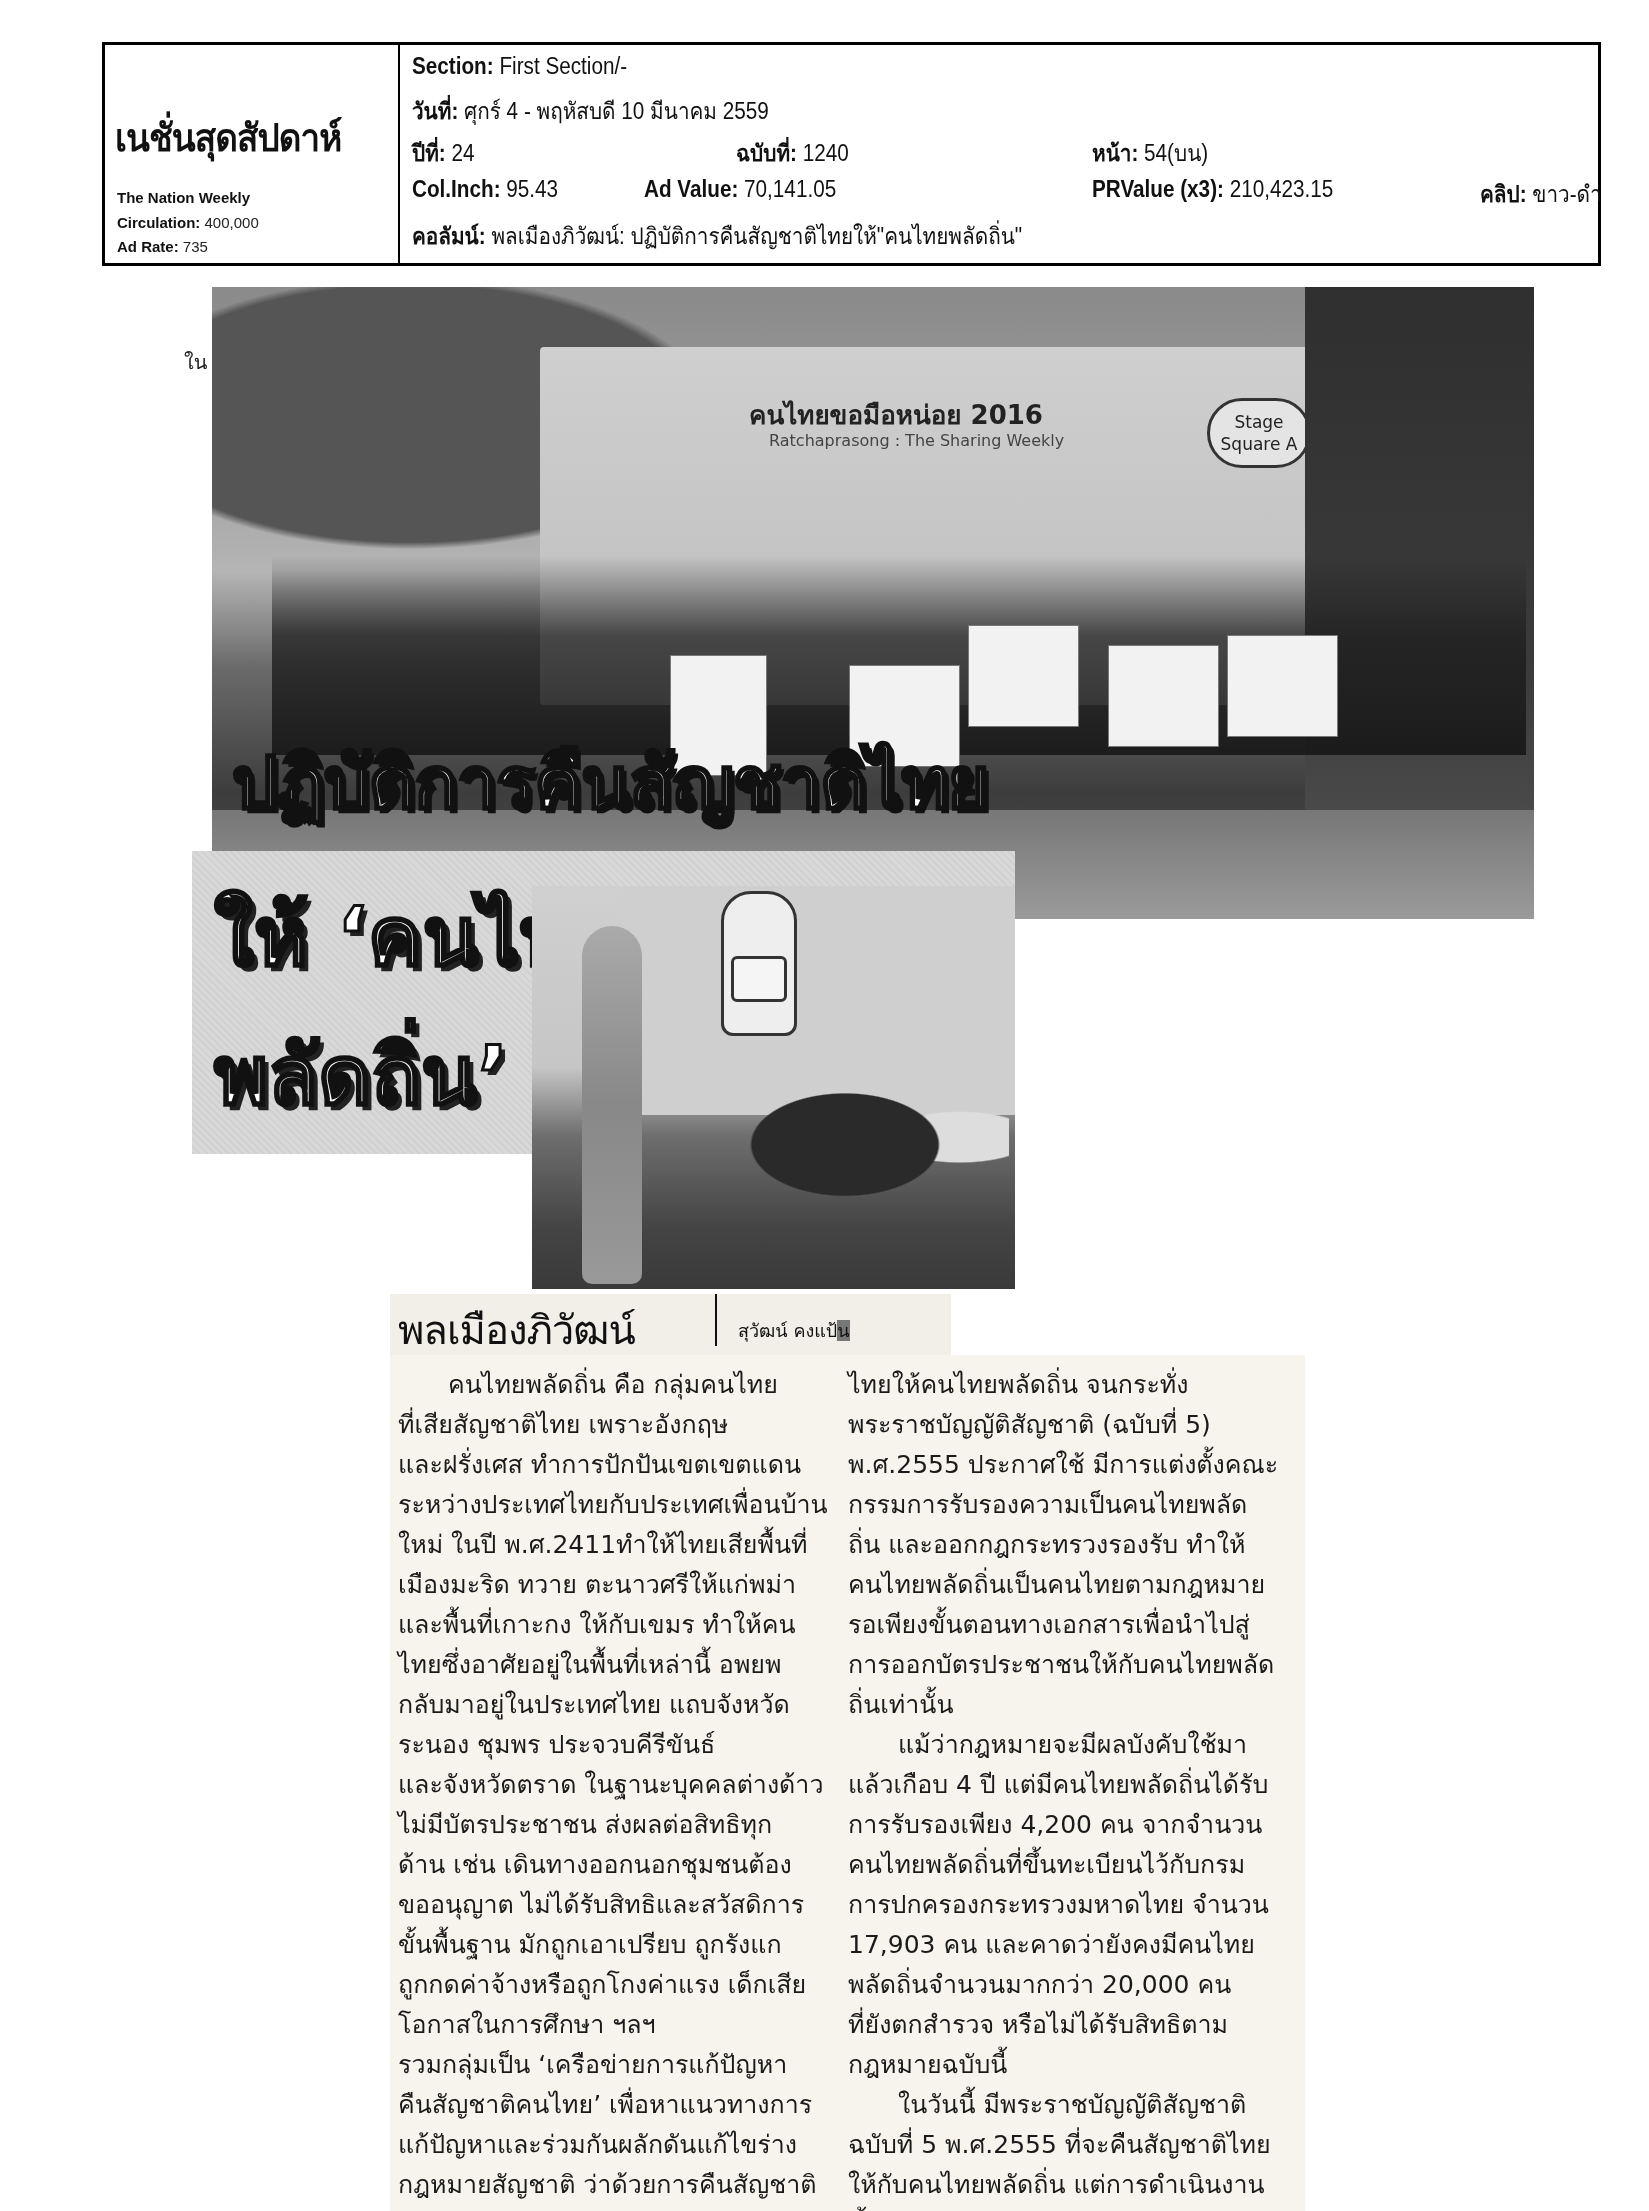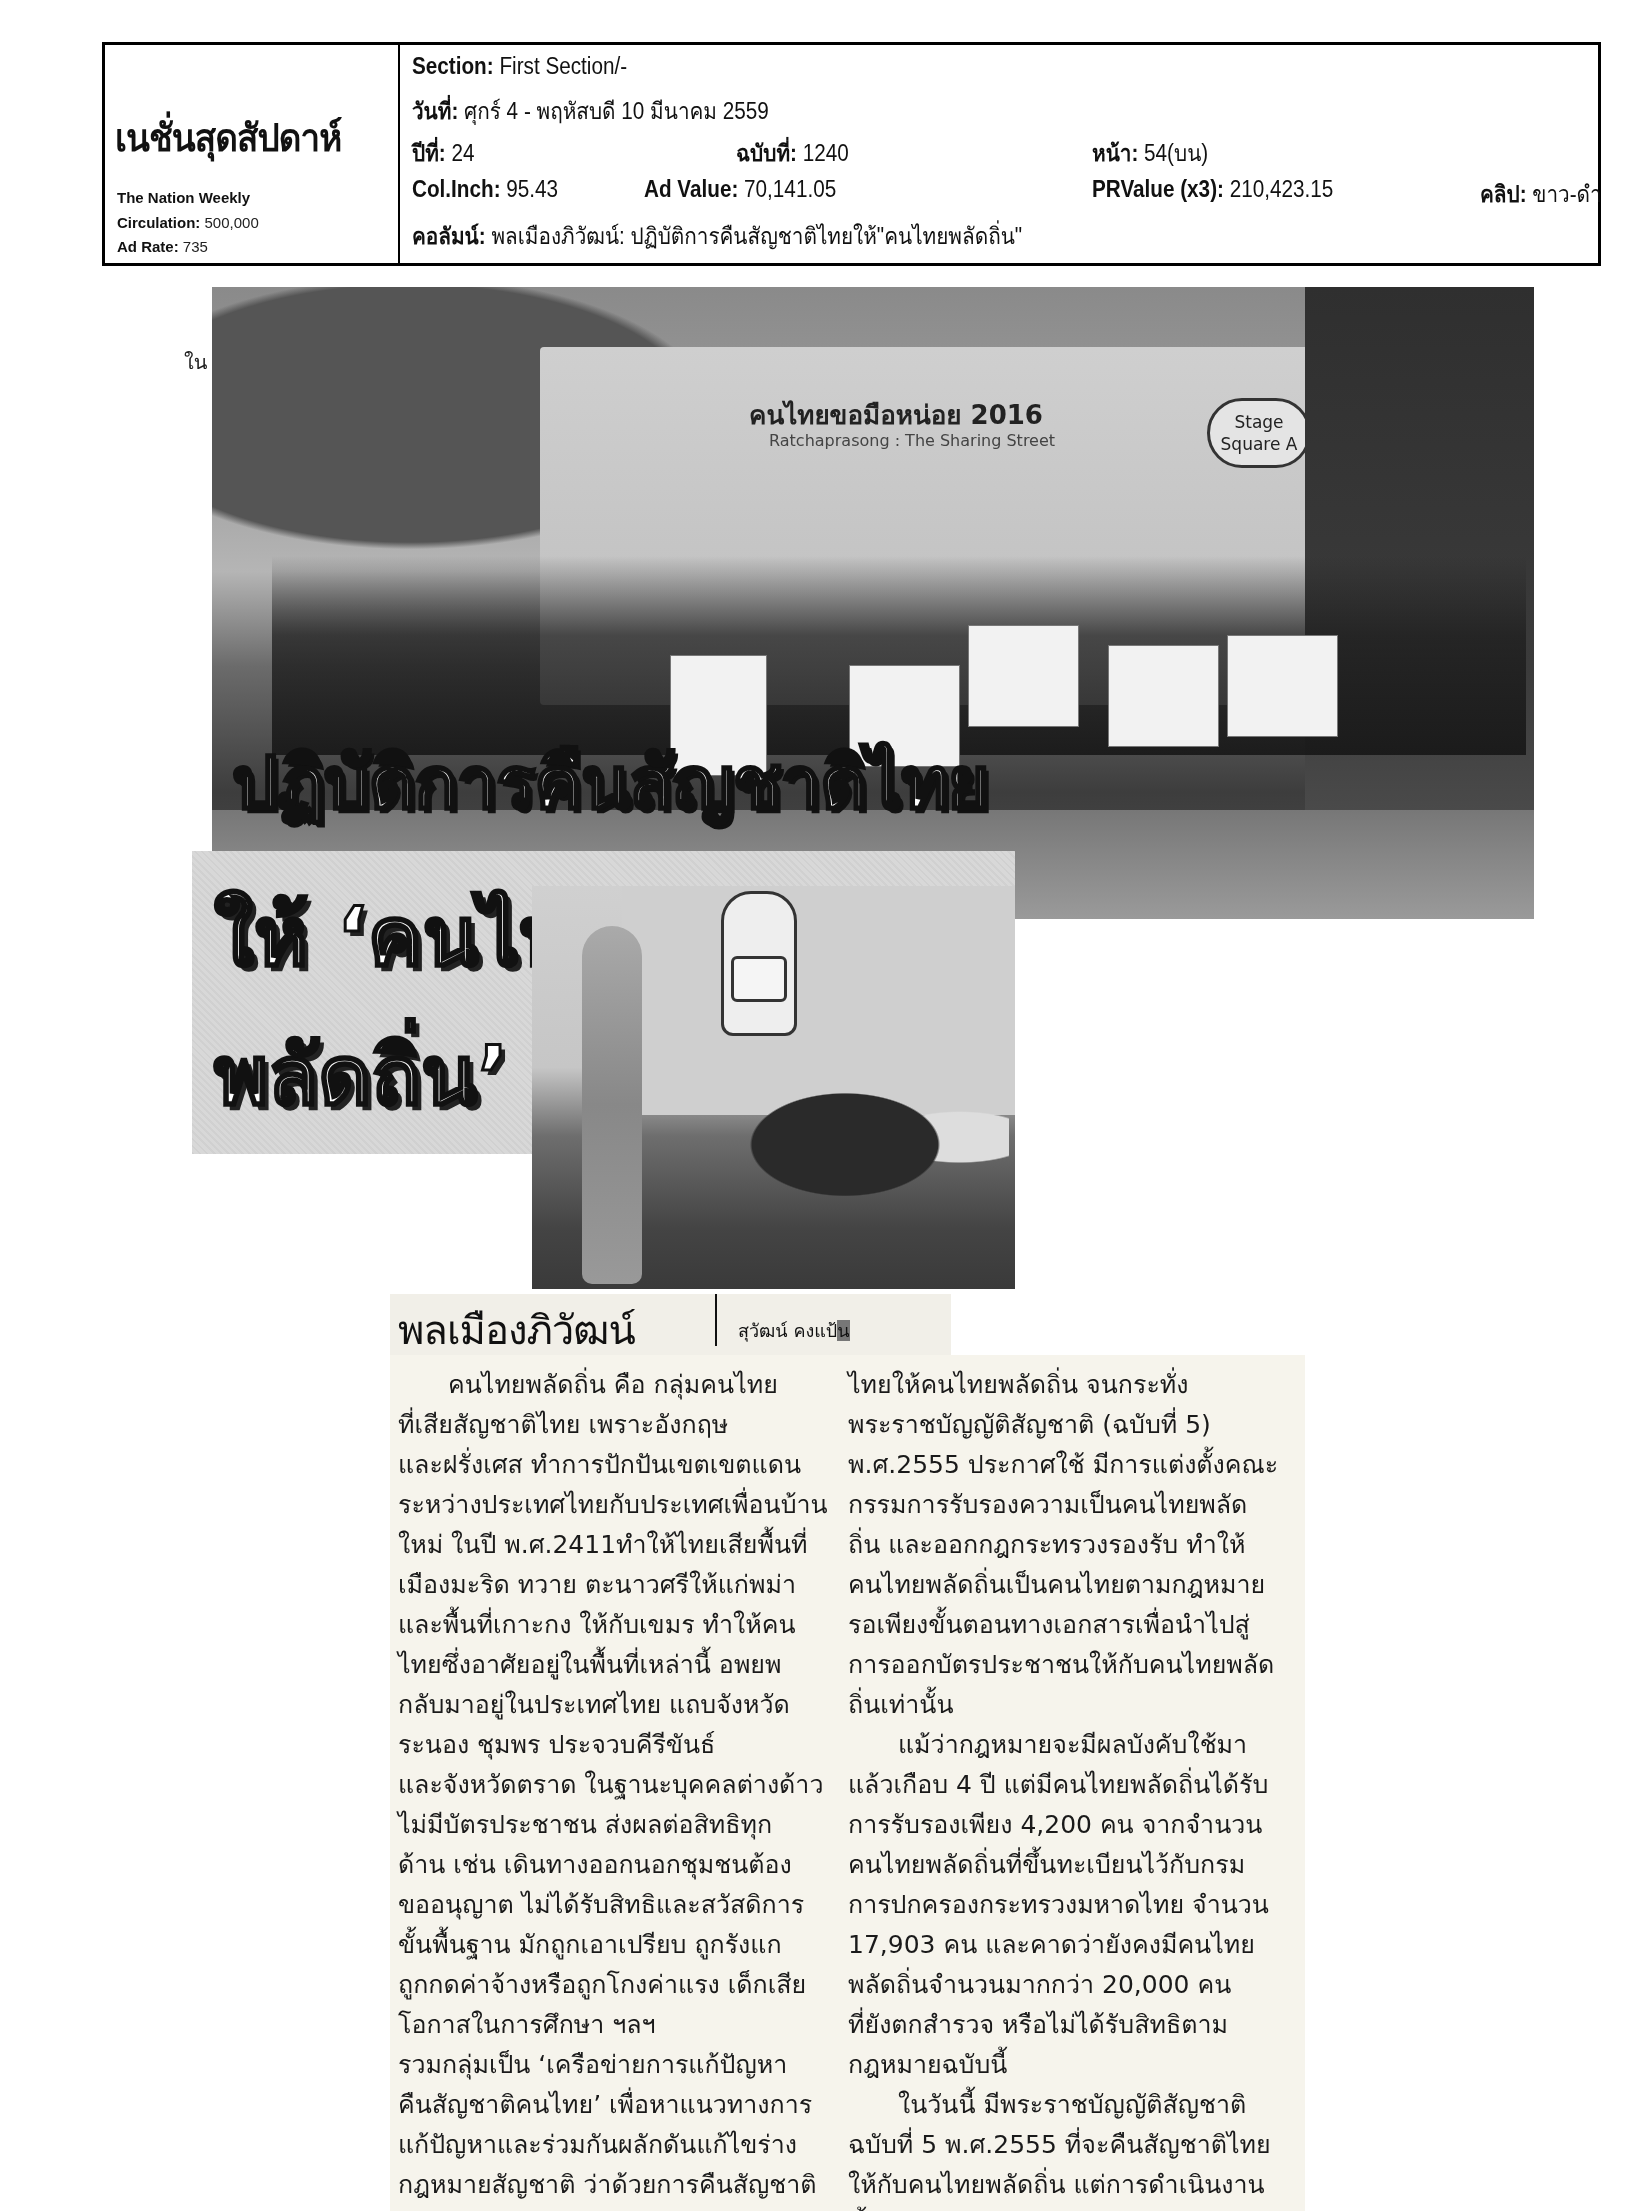--- a/index.html
+++ b/index.html
@@ -100,21 +100,21 @@
 </style>
 </head>
 <body>
 
 <div class="hdr">
   <div class="hdr-left">
     <div class="pub-name">เนชั่นสุดสัปดาห์</div>
     <div class="pub-en">The Nation Weekly</div>
     <div class="pub-line" style="top:169px">
       <b>Circulation:</b>
-      <span class="v">500,000</span>
+      <span class="v">400,000</span>
     </div>
     <div class="pub-line" style="top:193px">
       <b>Ad Rate:</b>
       <span class="v">735</span>
     </div>
   </div>
 
   <div class="hdr-right">
     <div class="row" style="top:8px">
       <b>Section:</b>
@@ -160,21 +160,21 @@
       <span>พลเมืองภิวัฒน์: ปฏิบัติการคืนสัญชาติไทยให้"คนไทยพลัดถิ่น"</span>
     </div>
   </div>
 </div>
 
 <div style="position:absolute;left:184px;top:346px;font-size:20px;color:#222;">ใน</div>
 
 <div class="photo-main">
   <div class="banner"></div>
   <div class="banner-title">คนไทยขอมือหน่อย 2016</div>
-  <div class="banner-sub">Ratchaprasong : The Sharing Street</div>
+  <div class="banner-sub">Ratchaprasong : The Sharing Weekly</div>
   <div class="stage">Stage Square A</div>
   <div class="right-dark"></div>
   <div class="people"></div>
   <div class="doc" style="left:458px;top:368px;width:95px;height:119px"></div>
   <div class="doc" style="left:637px;top:378px;width:109px;height:100px"></div>
   <div class="doc" style="left:756px;top:338px;width:109px;height:100px"></div>
   <div class="doc" style="left:896px;top:358px;width:109px;height:100px"></div>
   <div class="doc" style="left:1015px;top:348px;width:109px;height:100px"></div>
   <div class="table"></div>
   <div class="headline1">ปฏิบัติการคืนสัญชาติไทย</div>

